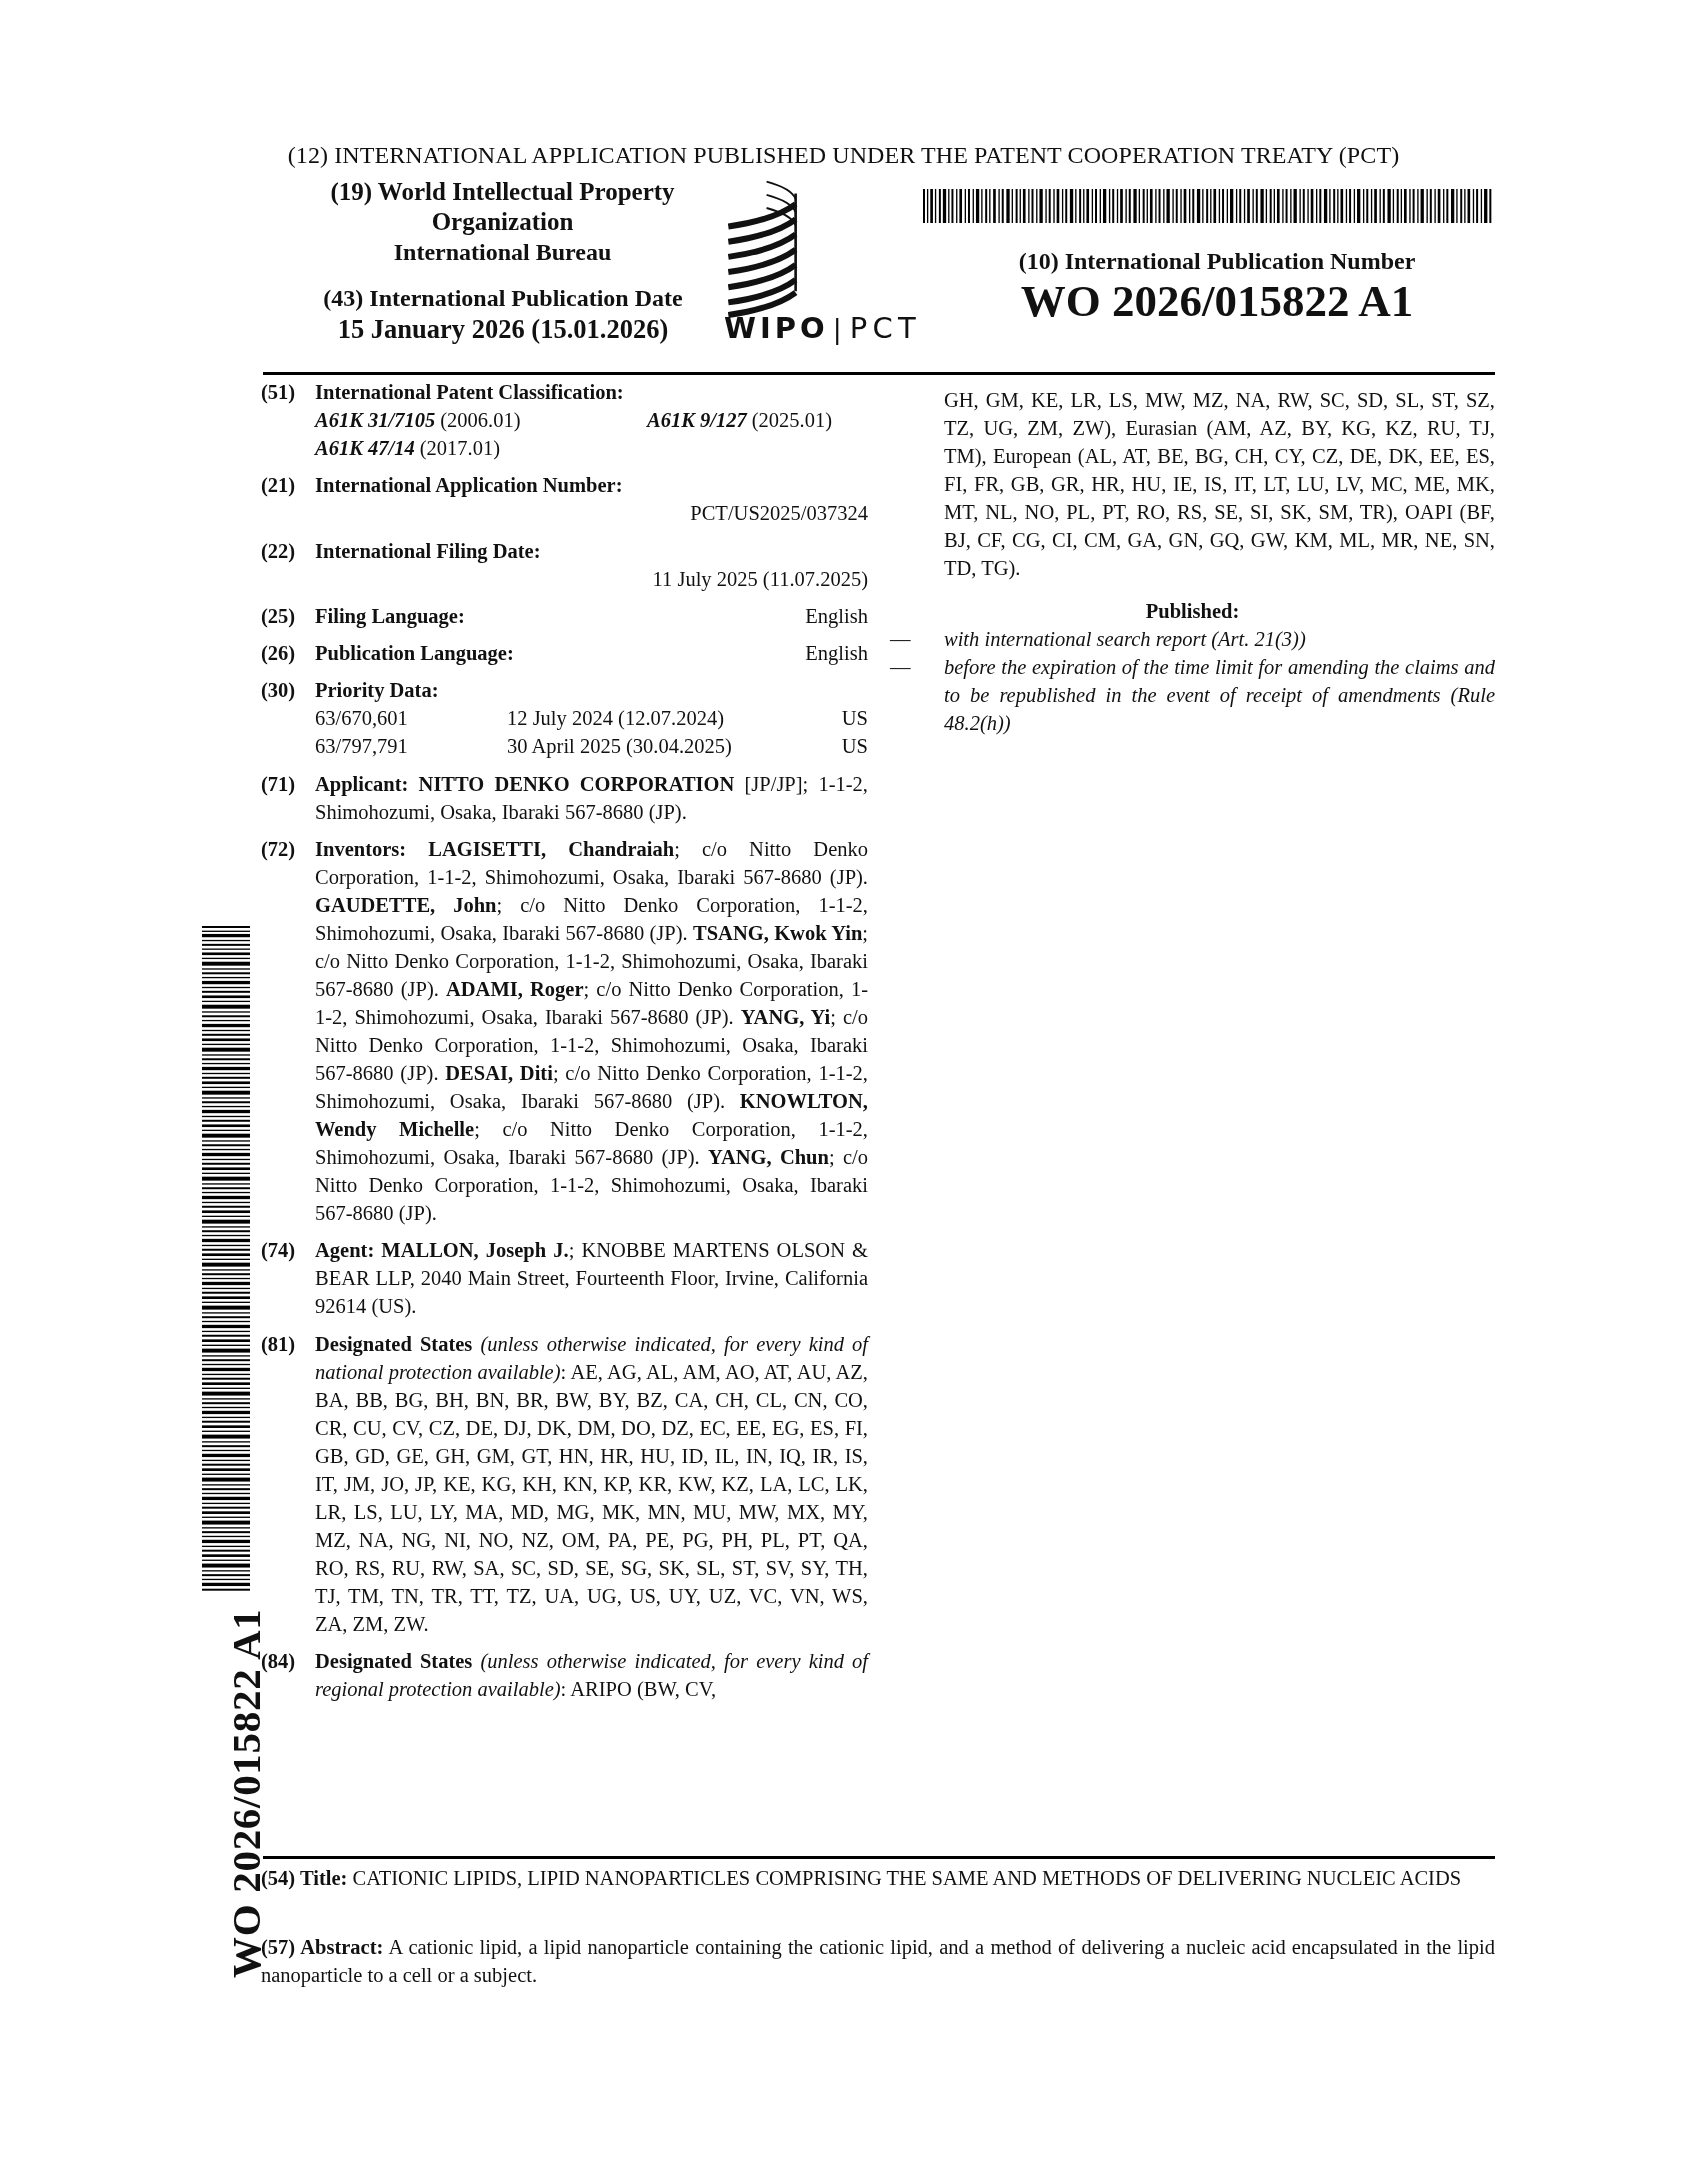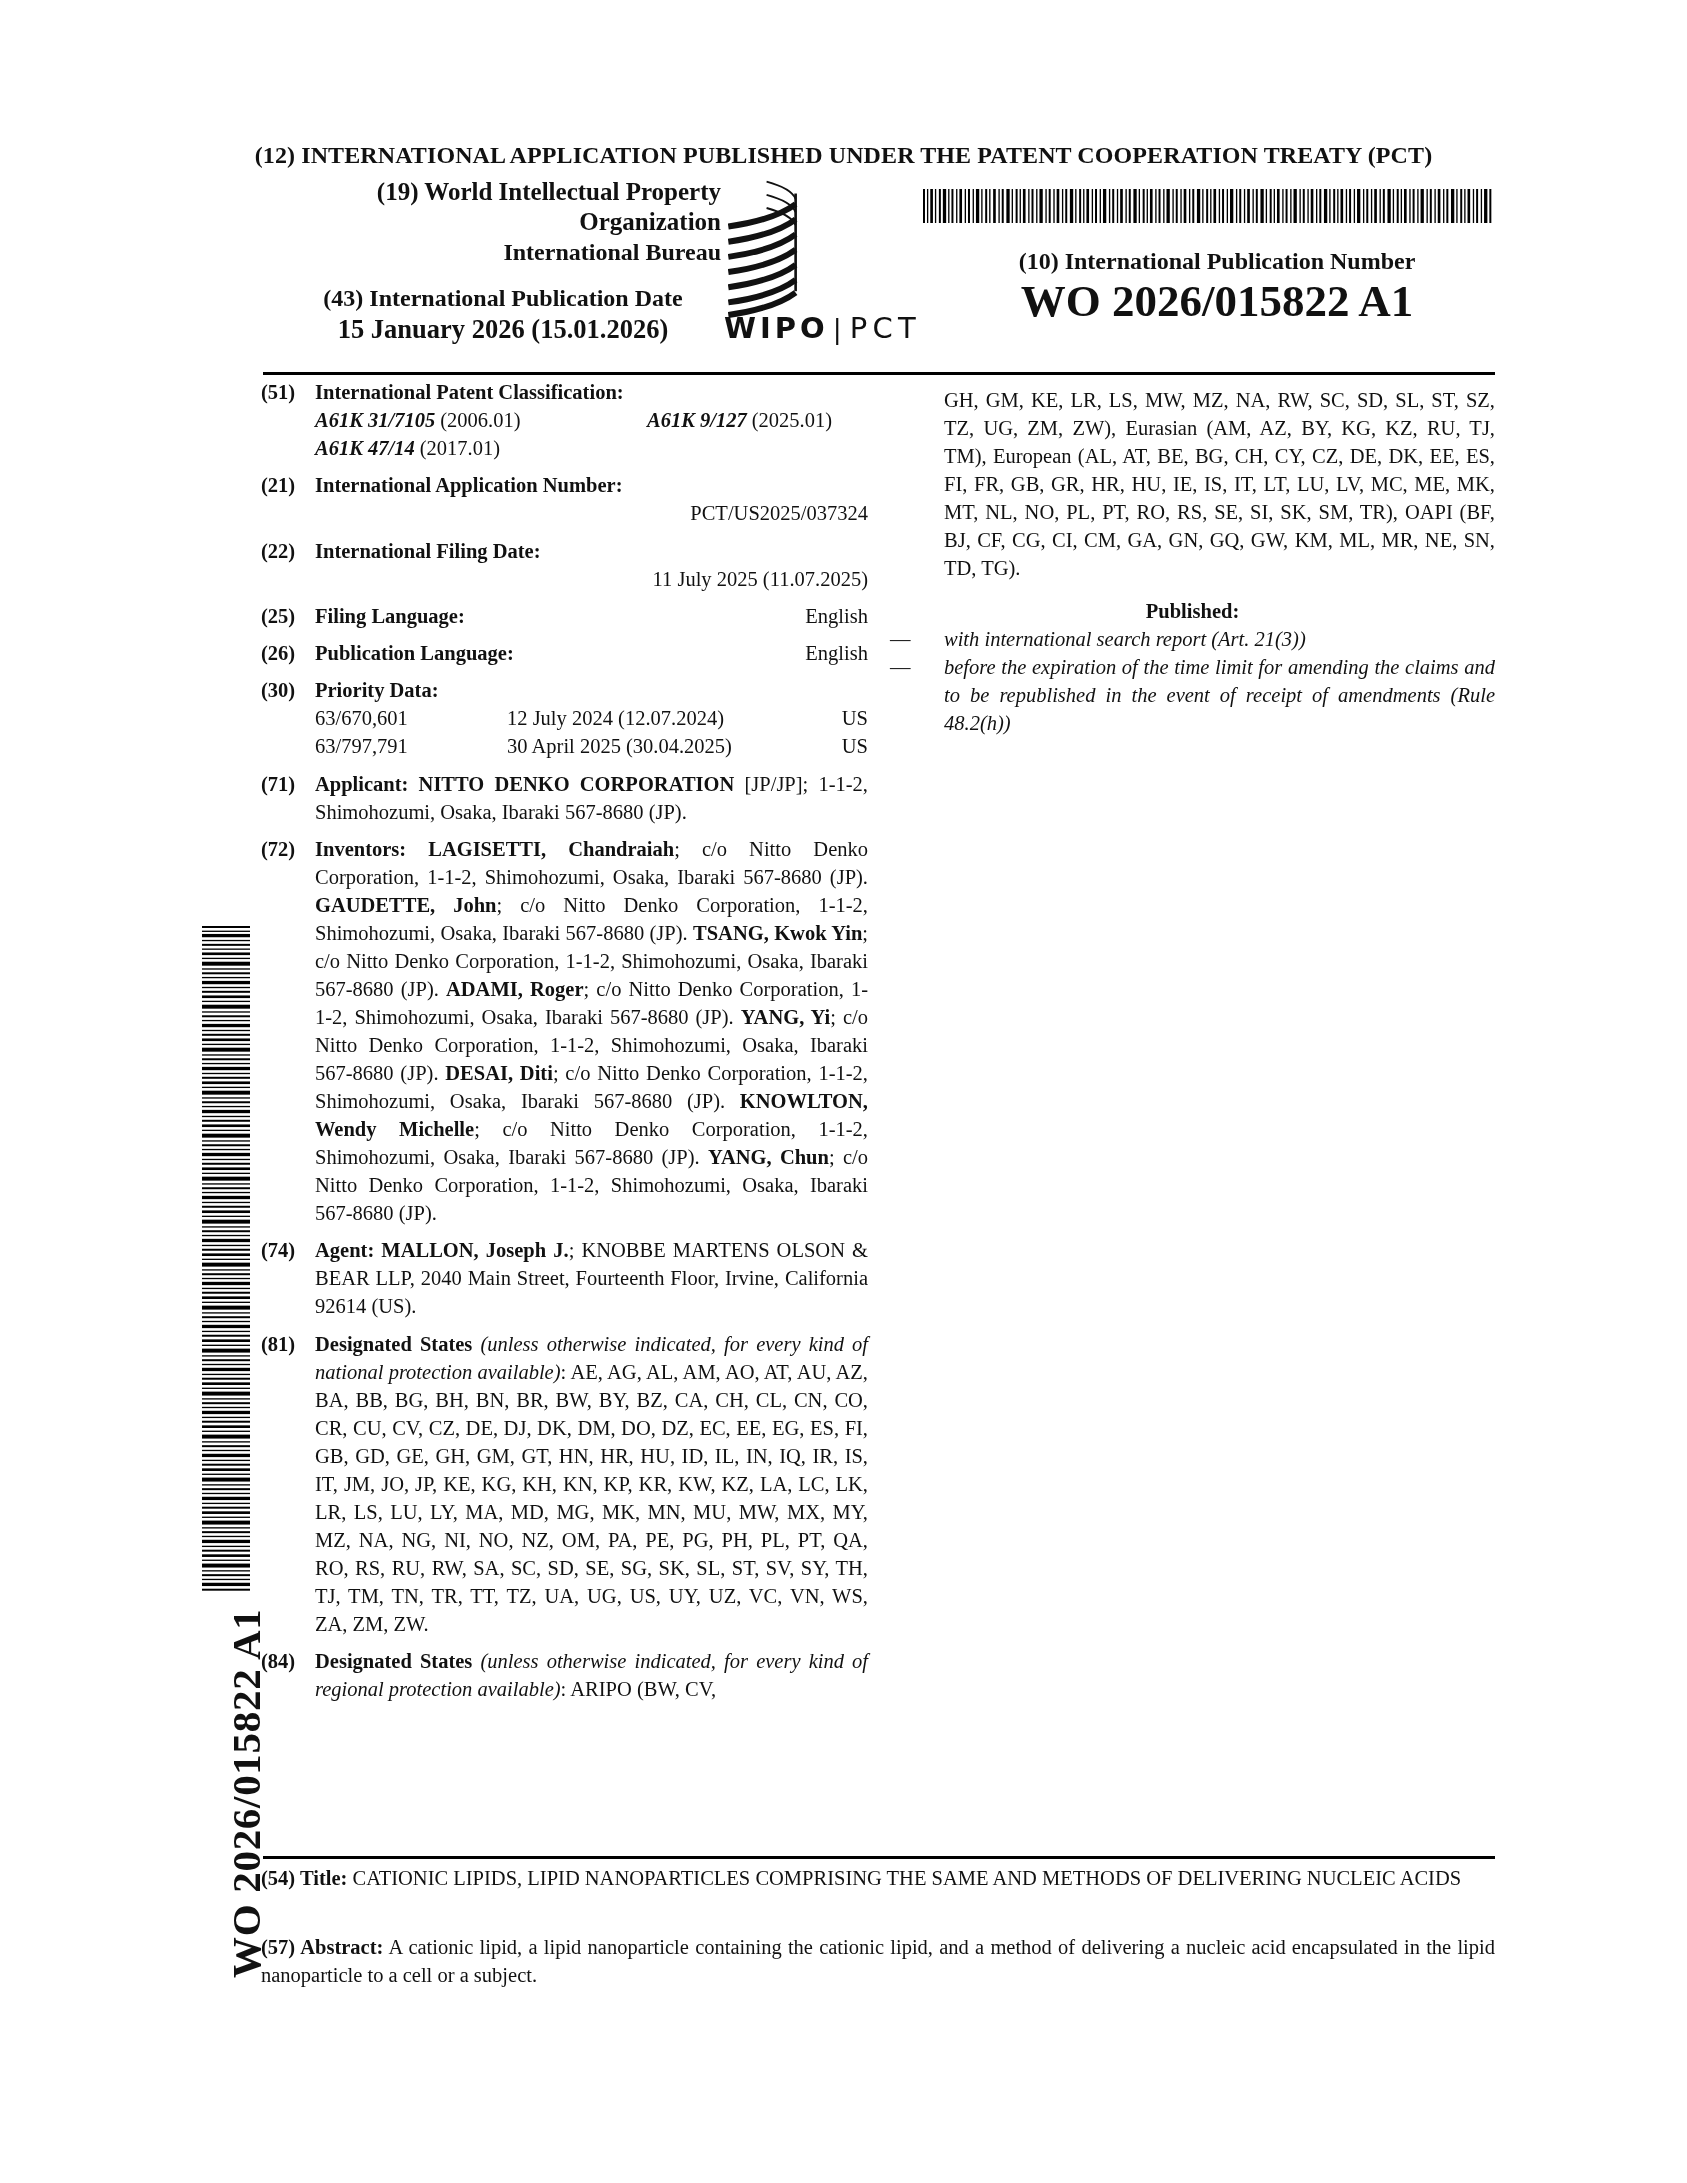--- a/index.html
+++ b/index.html
@@ -2,22 +2,22 @@
 <html style="font-size:10.6px"><head>
 <meta charset="utf-8">
 <style>
   html, body { margin: 0; padding: 0; background: #ffffff; }
   body { width: 1687px; height: 2183px; position: relative; overflow: hidden;
          font-family: "Liberation Serif", "DejaVu Serif", serif; color: #111; }
   .abs { position: absolute; }
   .b { font-weight: bold; }
   .i { font-style: italic; }
 
-  #hdr-12 { left: 0; width: 1687px; top: 142px; text-align: center; font-size: 24px; font-weight: bold; letter-spacing: 0.1px; }
-  #org { left: 284px; width: 437px; top: 177px; text-align: right; }
+  #hdr-12 { left: 0; width: 1687px; top: 142px; text-align: center; font-size: 24px; font-weight: normal; letter-spacing: 0.1px; }
+  #org { left: 284px; width: 437px; top: 177px; text-align: center; }
   #org .l1, #org .l2 { font-size: 25px; font-weight: bold; line-height: 30px; }
   #org .l3 { font-size: 24px; line-height: 30px; font-weight: bold; }
   #pubdate { left: 278px; width: 450px; top: 283px; text-align: center; }
   #pubdate .l1 { font-size: 24px; font-weight: bold; line-height: 30px; }
   #pubdate .l2 { font-size: 26.5px; font-weight: bold; line-height: 33px; }
 
   #logo { left: 728px; top: 179px; width: 225px; height: 165px; }
   #logo-text { left: 724px; top: 311px; width: 225px; font-family: "DejaVu Sans", sans-serif;
                font-size: 29px; font-weight: bold; letter-spacing: 4px; }
   #logo-text .sep { font-weight: normal; font-size: 26.5px; margin: 0 4px; }

